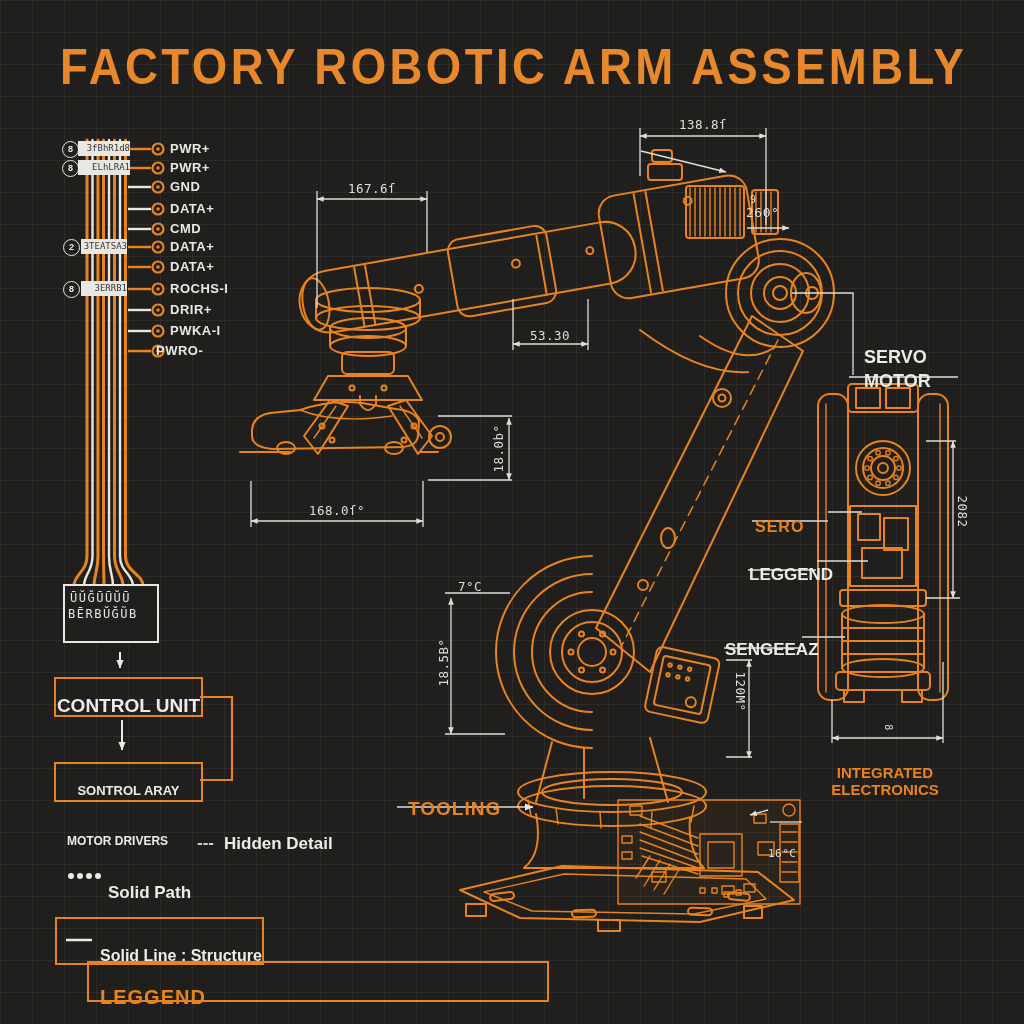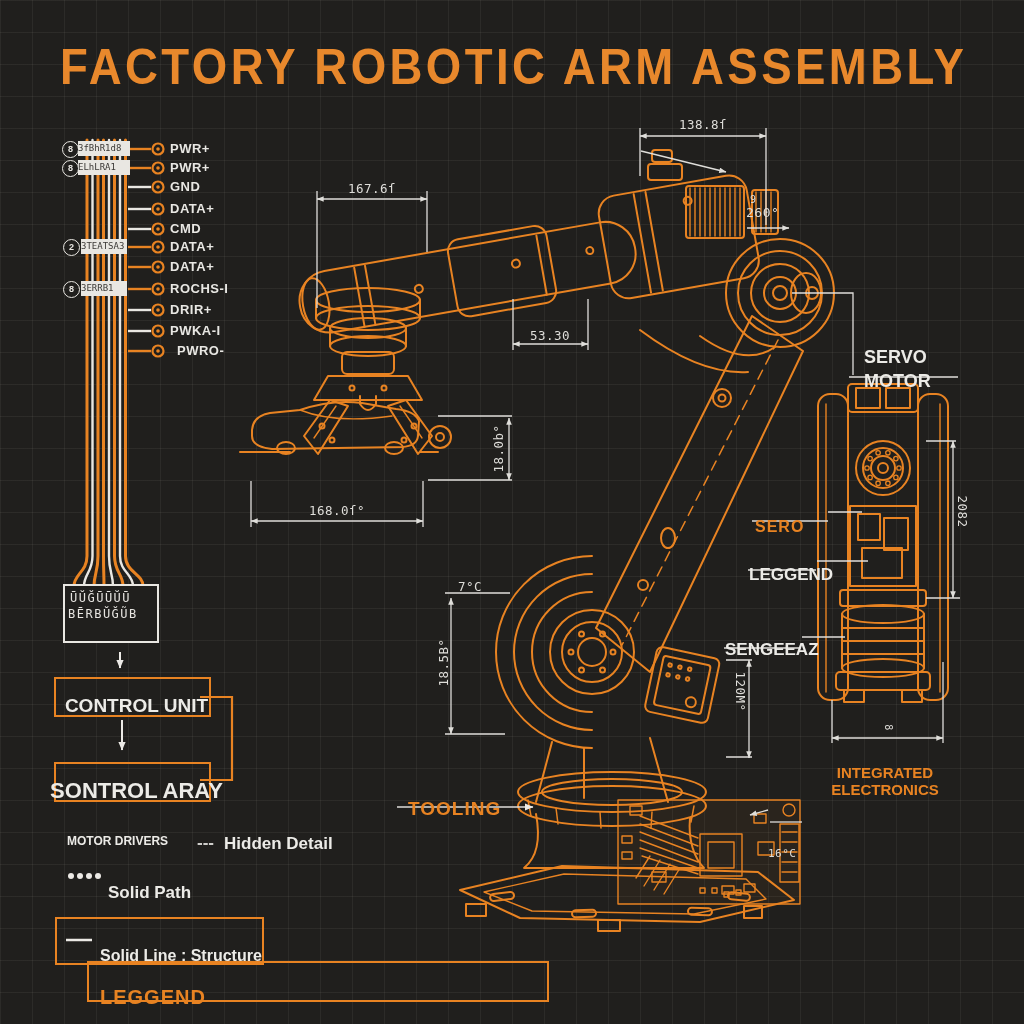--- a/index.html
+++ b/index.html
@@ -20,24 +20,24 @@
   }
   .lbl{font-weight:700;color:#ECEBE7;white-space:nowrap;margin-top:17px;}
   .or{color:#E88322;}
   .dim{font-family:"DejaVu Sans Mono",monospace;font-size:12.5px;color:#DFDEDA;
        letter-spacing:.5px;white-space:nowrap;}
   .c{text-align:center;}
   .r90{transform:rotate(90deg);}
   .rm90{transform:rotate(-90deg);}
   .wlabel{font-weight:700;font-size:13px;color:#E8E7E3;letter-spacing:.5px;white-space:nowrap;}
   .tag{background:#E9E7E2;color:#3B3936;font-family:"DejaVu Sans Mono",monospace;
-       font-size:9px;line-height:15px;height:15px;text-align:left;overflow:hidden;white-space:nowrap;}
+       font-size:9px;line-height:15px;height:15px;text-align:right;overflow:hidden;white-space:nowrap;}
   .cnum{width:15px;height:15px;border:1.5px solid #E9E7E2;border-radius:50%;color:#E9E7E2;
         font:700 9px/15px "Liberation Sans",sans-serif;text-align:center;}
-  .obox{border:2.5px solid #E88322;display:flex;align-items:center;justify-content:center;padding-left:8px;}
+  .obox{border:2.5px solid #E88322;display:flex;align-items:center;justify-content:center;}
   .pins{font-family:"DejaVu Sans Mono",monospace;font-size:12px;color:#E6E4E0;letter-spacing:1.5px;white-space:nowrap;}
 </style>
 </head>
 <body>
 
 <div id="stage">
 
   <svg class="abs" width="1024" height="1024">
     <defs>
       <marker id="ar" markerWidth="9" markerHeight="8" refX="7.2" refY="3" orient="auto-start-reverse" markerUnits="userSpaceOnUse">
@@ -330,39 +330,39 @@
   <div class="abs wlabel" style="left:170px;top:141px">PWR+</div>
   <div class="abs wlabel" style="left:170px;top:160px">PWR+</div>
   <div class="abs wlabel" style="left:170px;top:179px">GND</div>
   <div class="abs wlabel" style="left:170px;top:201px">DATA+</div>
   <div class="abs wlabel" style="left:170px;top:221px">CMD</div>
   <div class="abs wlabel" style="left:170px;top:239px">DATA+</div>
   <div class="abs wlabel" style="left:170px;top:259px">DATA+</div>
   <div class="abs wlabel" style="left:170px;top:281px">ROCHS-I</div>
   <div class="abs wlabel" style="left:170px;top:302px">DRIR+</div>
   <div class="abs wlabel" style="left:170px;top:323px">PWKA-I</div>
-  <div class="abs wlabel" style="left:177px;top:343px">PWRO-</div>
+  <div class="abs wlabel" style="left:156px;top:343px">PWRO-</div>
 
   <div class="abs cnum" style="left:62px;top:141px">8</div>
   <div class="abs cnum" style="left:62px;top:160px">8</div>
   <div class="abs cnum" style="left:63px;top:239px">2</div>
   <div class="abs cnum" style="left:63px;top:281px">8</div>
   <div class="abs tag" style="left:78px;top:141px;width:52px">3fBhR1d8</div>
   <div class="abs tag" style="left:78px;top:160px;width:52px">ELhLRA1</div>
   <div class="abs tag" style="left:81px;top:239px;width:46px">3TEATSA3</div>
   <div class="abs tag" style="left:81px;top:281px;width:46px">3ERRB1</div>
 
   <div class="abs pins" style="left:70px;top:591px">ŪŬĞŪŪŬŪ</div>
   <div class="abs pins" style="left:68px;top:607px">BĒRBŬĞŨB</div>
 
   <div class="abs obox" style="left:54px;top:677px;width:145px;height:36px">
     <span class="lbl" style="font-size:19px">CONTROL UNIT</span>
   </div>
   <div class="abs obox" style="left:54px;top:762px;width:145px;height:36px">
-    <span class="lbl" style="font-size:22px">SONTROL ARAY</span>
+    <span class="lbl" style="font-size:13px">SONTROL ARAY</span>
   </div>
 
   <div class="abs lbl" style="left:67px;top:817px;font-size:12px">MOTOR DRIVERS</div>
   <div class="abs lbl" style="left:197px;top:816px;font-size:17px;color:#CFCECB">---</div>
   <div class="abs lbl" style="left:224px;top:817px;font-size:17px">Hidden Detail</div>
   <div class="abs lbl" style="left:108px;top:866px;font-size:17px">Solid Path</div>
 
   <div class="abs" style="left:55px;top:917px;width:205px;height:44px;border:2.5px solid #E88322"></div>
   <div class="abs lbl" style="left:100px;top:930px;font-size:16px">Solid Line : Structure</div>
   <div class="abs" style="left:87px;top:961px;width:458px;height:37px;border:2.5px solid #E88322"></div>

